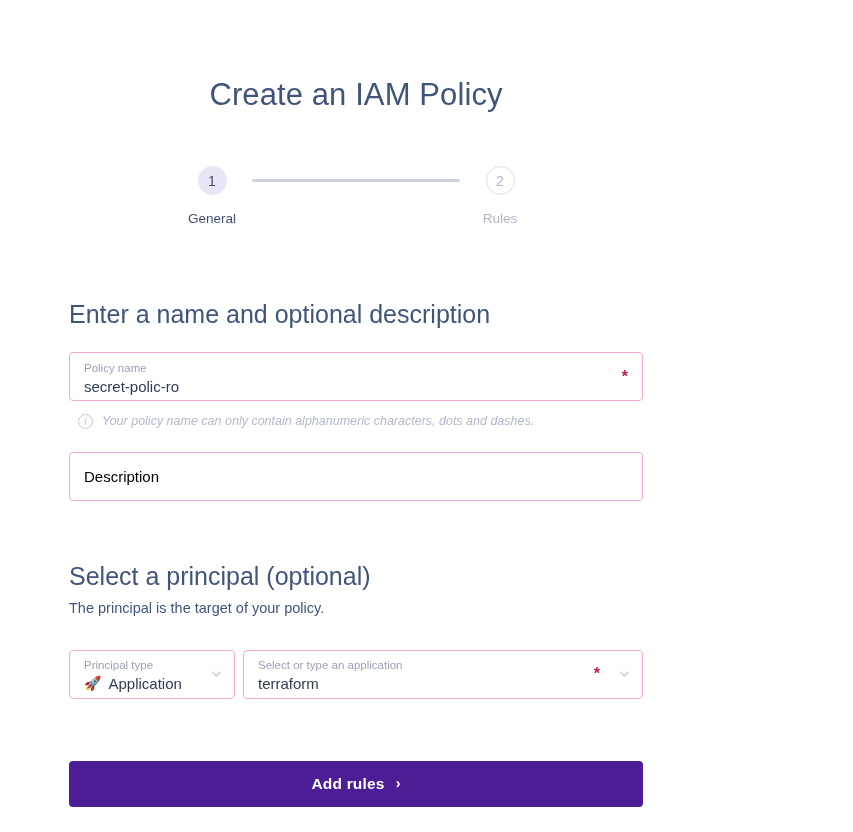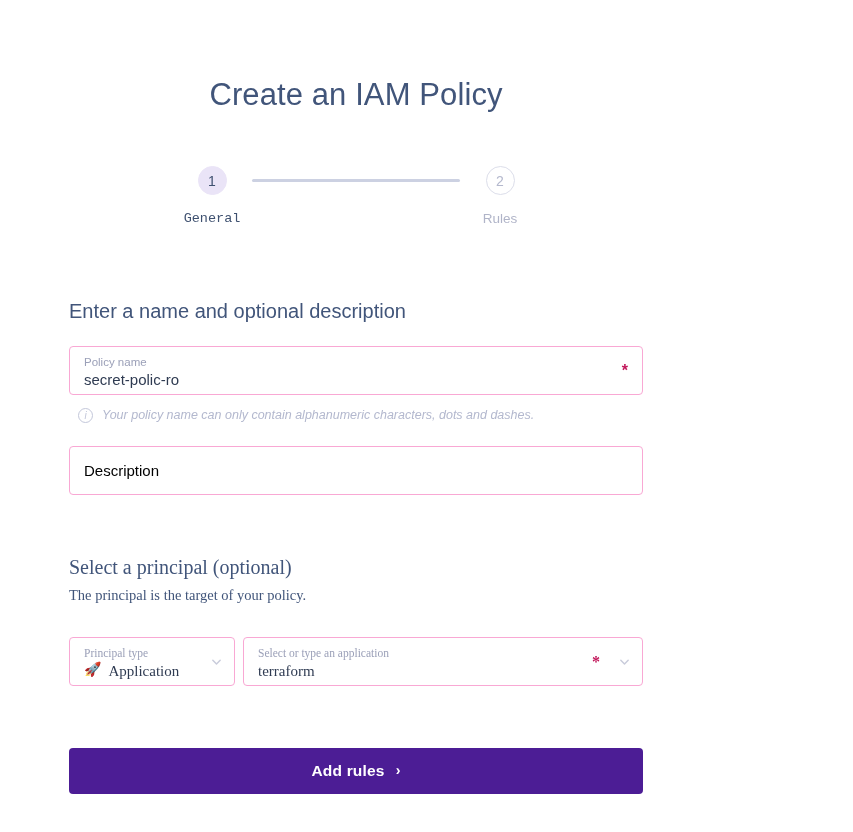--- a/index.html
+++ b/index.html
@@ -65,52 +65,52 @@
   }
   .step.inactive .step-bubble {
     background: #ffffff;
     color: #b4b8cd;
     border: 1px solid #dcdeea;
   }
   .step-label {
     margin-top: 16px;
     font-size: 13.5px;
   }
-  .step.active .step-label { color: #3f5170; font-family: Liberation Mono, monospace; }
+  .step.active .step-label { color: #3f5170; }
   .step.inactive .step-label { color: #b0b4c8; }
 
   .step-connector {
     flex: 0 0 auto;
     width: 208px;
     height: 3px;
     border-radius: 2px;
     background: #ccd1e2;
     margin-top: 13px;
   }
 
   
   .content {
     padding: 0 69px;
     box-sizing: border-box;
   }
   .section-heading {
-    font-size: 20px;
+    font-size: 25px;
     font-weight: 400;
     color: #41557a;
     margin: 0;
     line-height: 1.25;
   }
   .section-sub {
     font-size: 14.5px;
     color: #41557a;
     margin: 6px 0 0 0;
     line-height: 1.3;
   }
   .sec-name { margin-top: 73px; }
-  .sec-principal { margin-top: 60px; font-family: Liberation Serif, serif; }
+  .sec-principal { margin-top: 60px; }
 
   
   .field {
     position: relative;
     box-sizing: border-box;
     border: 1px solid #f9a8d4;
     border-radius: 4px;
     background: #ffffff;
     height: 49px;
     display: flex;

